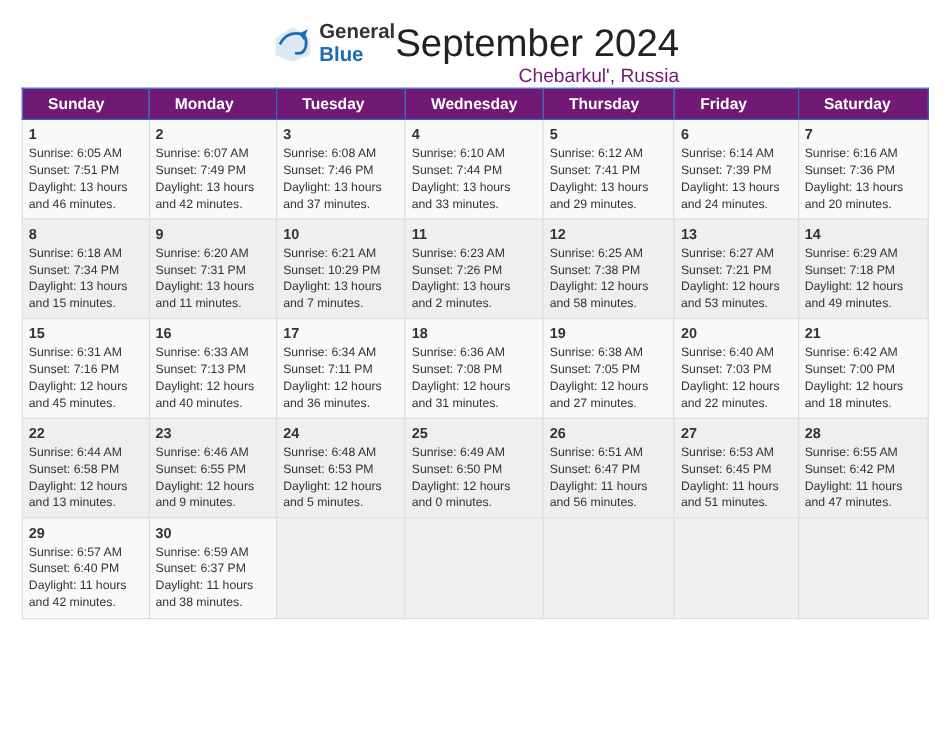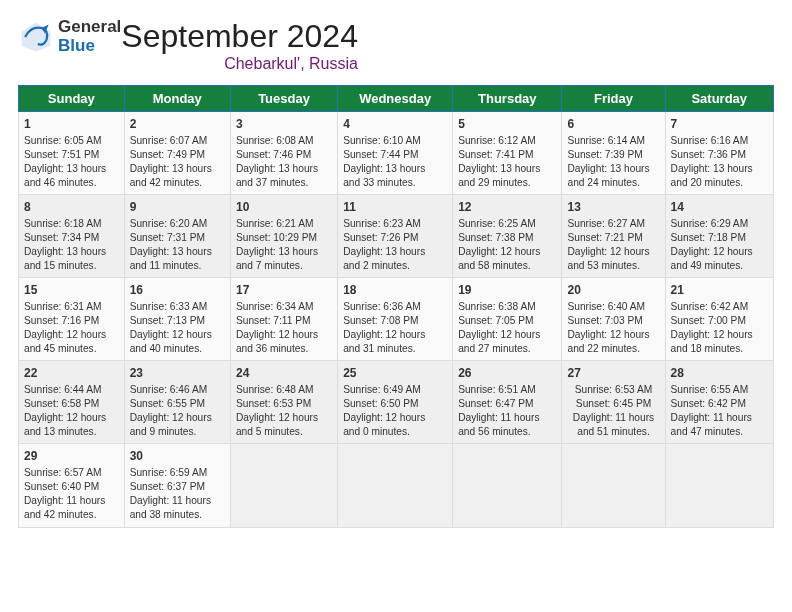--- a/index.html
+++ b/index.html
@@ -11,23 +11,23 @@
       overflow: hidden;
     }
     .page {
       width: 792px;
       min-height: 612px;
       padding: 18px 18px 10px 18px;
       background: #fff;
     }
     .header {
       display: flex;
-      justify-content: flex-start;
+      justify-content: center;
       align-items: flex-start;
-      margin-bottom: 12px;
+      margin-bottom: 0;
     }
     .logo {
       display: flex;
       align-items: center;
       gap: 4px;
     }
     .logo-text {
       display: flex;
       flex-direction: column;
       line-height: 1.1;
@@ -57,24 +57,24 @@
     .title-location {
       font-size: 16px;
       color: #701a75;
     }
     .calendar {
       width: 100%;
       border-collapse: collapse;
       font-size: 11px;
     }
     .calendar thead th {
-      background: #15803d;
+      background: #701a75;
       color: #fff;
       padding: 5px 21px;
-      text-align: center;
+      text-align: left;
       font-size: 13px;
       font-weight: bold;
       border: 1px solid #2b6cbf;
     }
     .calendar tbody td {
       vertical-align: top;
       padding: 4px 5px;
       border: 1px solid #ddd;
       width: 113px;
       min-height: 72px;
@@ -322,21 +322,21 @@
           </td>
           <td>
             <span class="day-num">26</span>
             <div class="day-info" style="white-space: pre-line;">Sunrise: 6:51 AM
 Sunset: 6:47 PM
 Daylight: 11 hours
 and 56 minutes.</div>
           </td>
           <td>
             <span class="day-num">27</span>
-            <div class="day-info" style="white-space: pre-line; text-align: center;">Sunrise: 6:53 AM
+            <div class="day-info" style="white-space: pre-line;">Sunrise: 6:53 AM
 Sunset: 6:45 PM
 Daylight: 11 hours
 and 51 minutes.</div>
           </td>
           <td>
             <span class="day-num">28</span>
             <div class="day-info" style="white-space: pre-line;">Sunrise: 6:55 AM
 Sunset: 6:42 PM
 Daylight: 11 hours
 and 47 minutes.</div>

